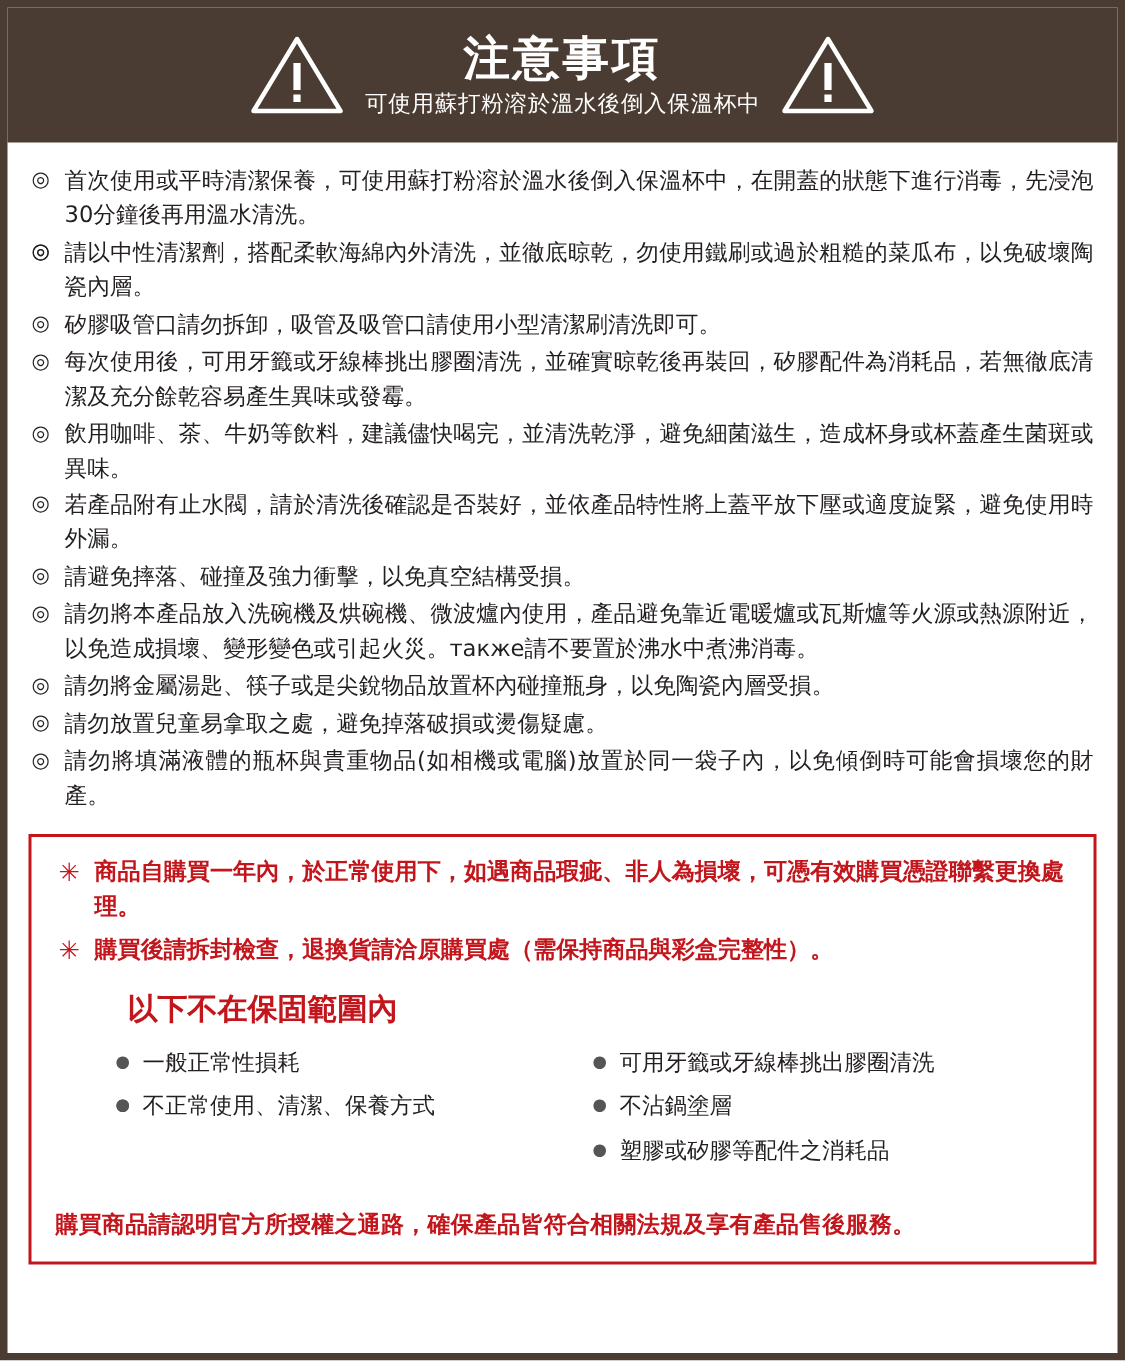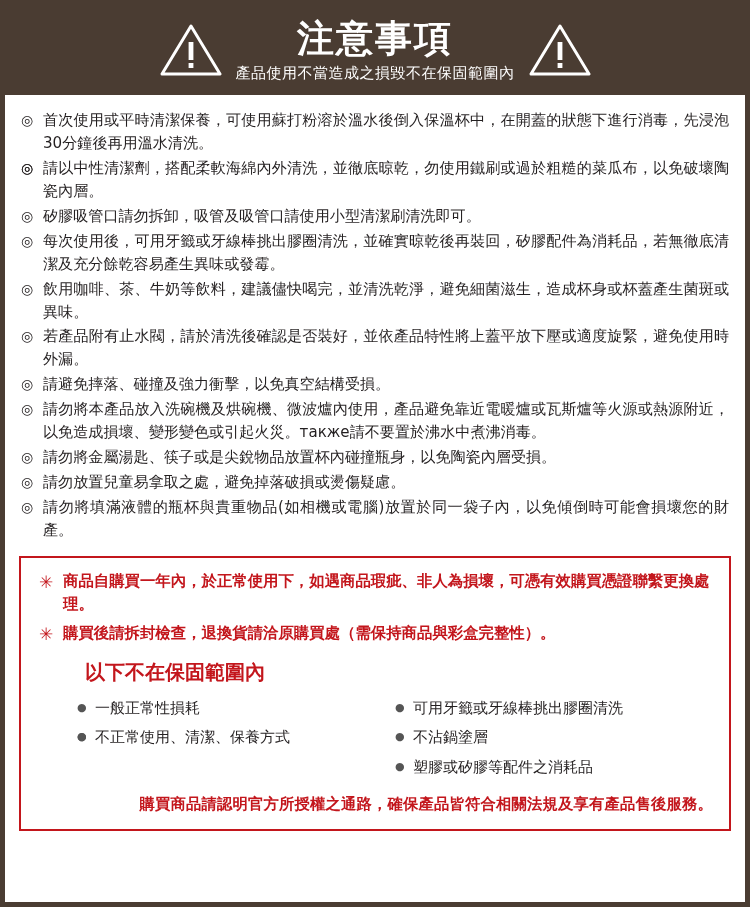--- a/index.html
+++ b/index.html
@@ -34,21 +34,21 @@
   }
   .header-center {
     display: flex;
     flex-direction: column;
     align-items: center;
     justify-content: center;
     line-height: 1.1;
   }
   .header-title {
     color: #ffffff;
-    font-size: 37px;
+    font-size: 31px;
     font-weight: bold;
     letter-spacing: 2px;
     margin-bottom: 5px;
   }
   .header-sub {
     color: #ffffff;
     font-size: 15px;
     letter-spacing: 0.5px;
   }
   .warn-tri {
@@ -127,41 +127,41 @@
     left: 0;
     top: 0;
     font-size: 11px;
     line-height: 2.5;
     color: #555;
   }
   .redbox-footer {
     color: #c3161c;
     font-weight: bold;
     font-size: 15.3px;
-    text-align: right;
-    margin-top: 12px;
+    text-align: left;
+    margin-top: 24px;
     letter-spacing: 0.2px;
   }
 </style>
 </head>
 <body>
 
 <div class="page">
 
   <div class="header">
     <span class="warn-tri">
       <svg viewBox="0 0 62 56" width="62" height="56" aria-hidden="true">
         <polygon points="31,4 60,52 2,52" fill="none" stroke="#ffffff" stroke-width="3" stroke-linejoin="round"></polygon>
         <rect x="28.6" y="20" width="4.8" height="18" fill="#ffffff"></rect>
         <rect x="28.6" y="41" width="4.8" height="5" fill="#ffffff"></rect>
       </svg>
     </span>
     <div class="header-center">
       <div class="header-title">注意事項</div>
-      <div class="header-sub">產品使用不當造成之損毀不在保固範圍內</div>
+      <div class="header-sub">可使用蘇打粉溶於溫水後倒入保溫杯中</div>
     </div>
     <span class="warn-tri">
       <svg viewBox="0 0 62 56" width="62" height="56" aria-hidden="true">
         <polygon points="31,4 60,52 2,52" fill="none" stroke="#ffffff" stroke-width="3" stroke-linejoin="round"></polygon>
         <rect x="28.6" y="20" width="4.8" height="18" fill="#ffffff"></rect>
         <rect x="28.6" y="41" width="4.8" height="5" fill="#ffffff"></rect>
       </svg>
     </span>
   </div>
 

